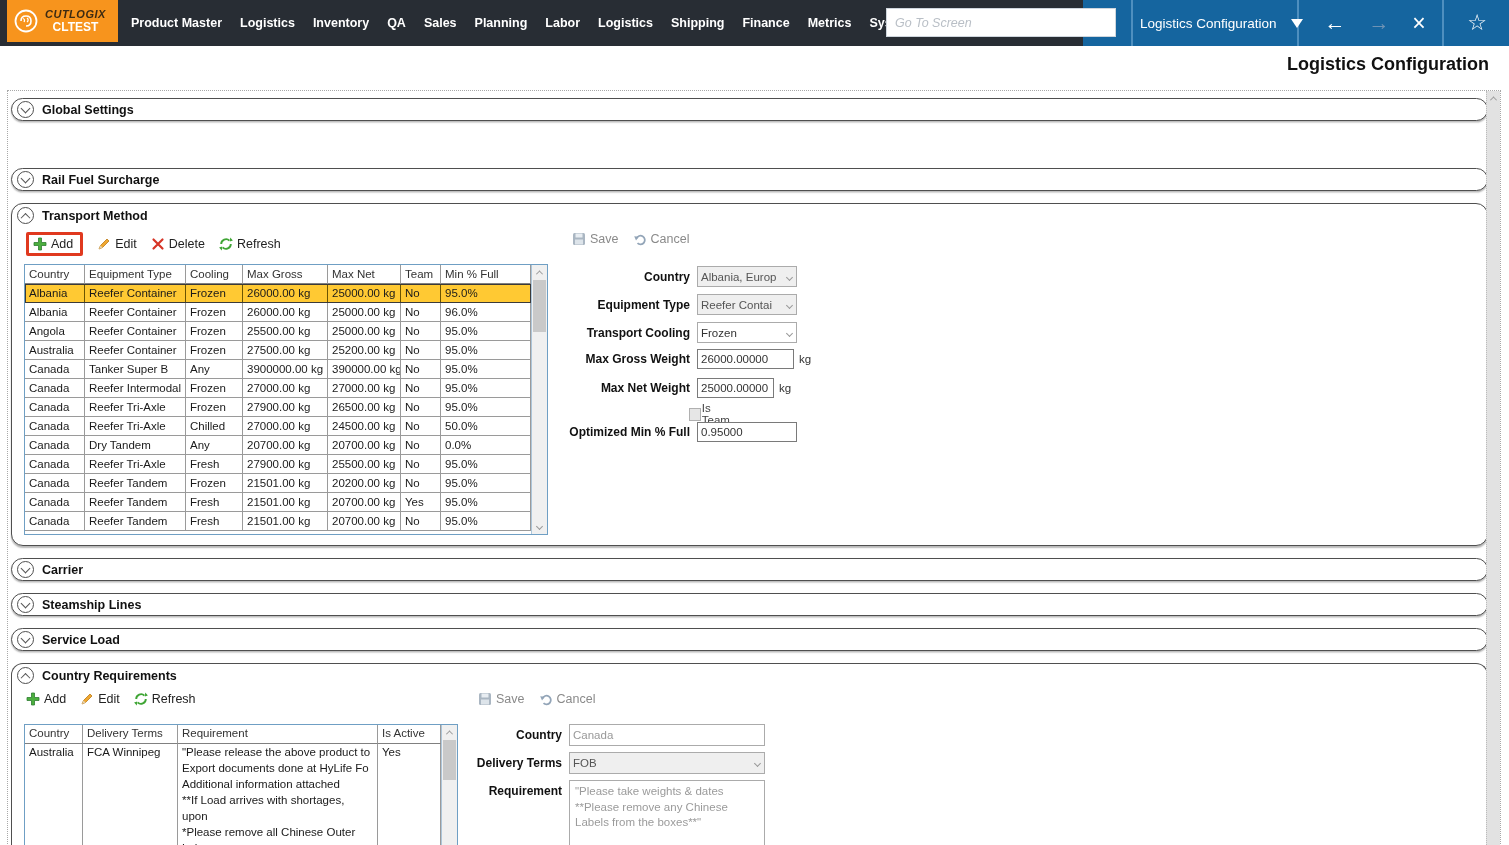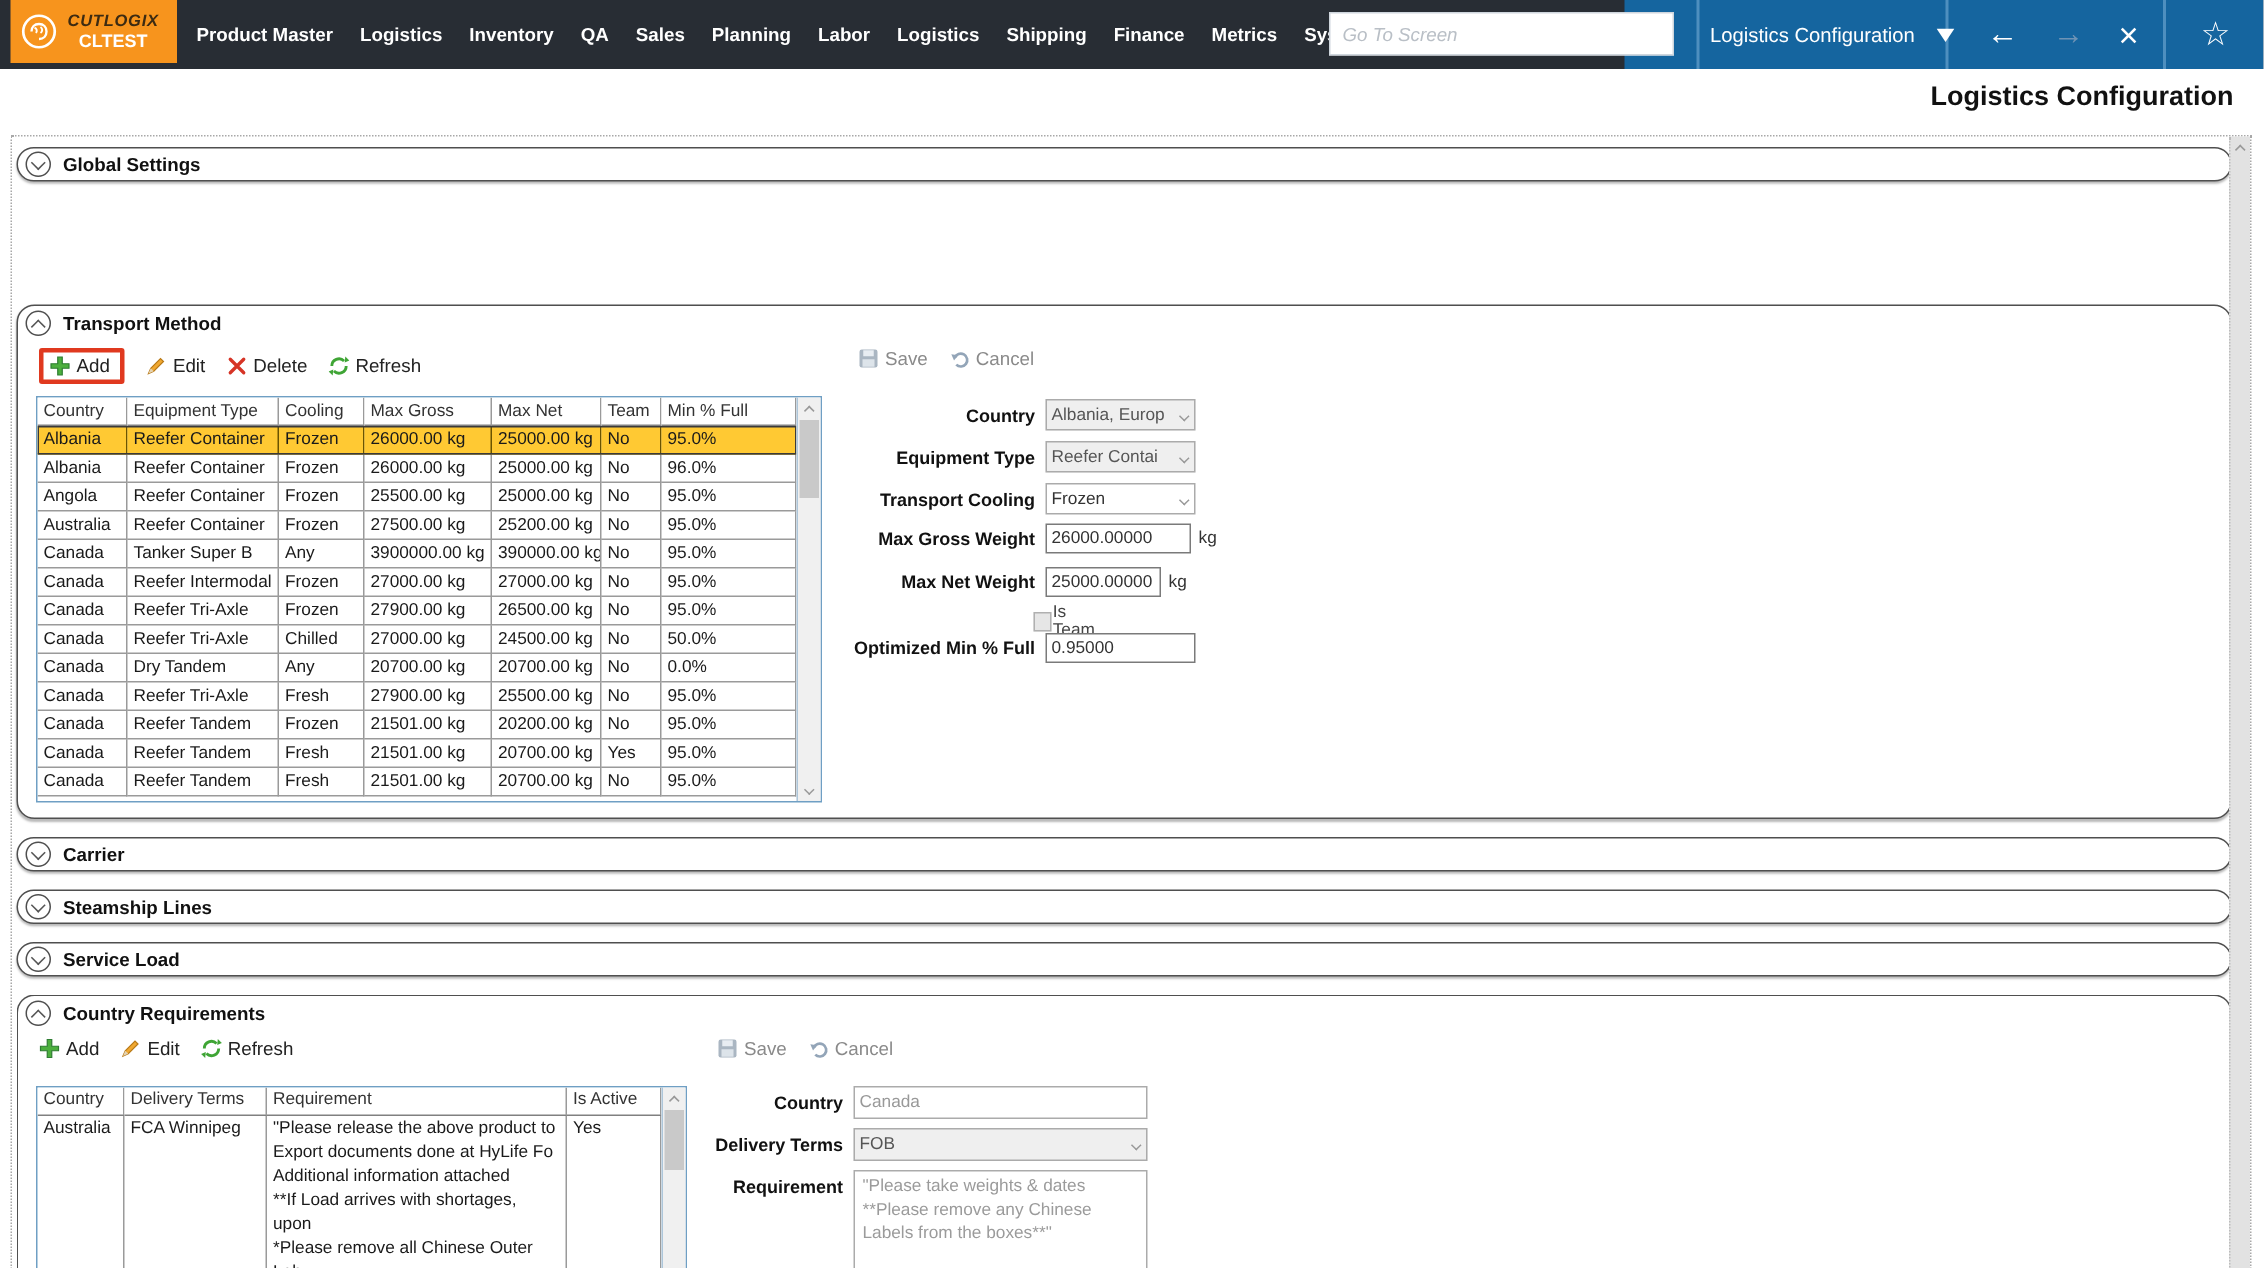--- a/index.html
+++ b/index.html
@@ -161,20 +161,26 @@
 <div class="page-title">Logistics Configuration</div>
 
 <div class="container">
 
   <div class="pill" style="top:7px">
     <span class="sec-chev">
         <span class="chev down"></span>
       </span>
     <span class="sec-label">Global Settings</span>
   </div>
+  <div class="pill" style="top:77px">
+    <span class="sec-chev">
+        <span class="chev down"></span>
+      </span>
+    <span class="sec-label">Rail Fuel Surcharge</span>
+  </div>
 
   <div class="panel" style="top:112px;height:343px">
     <div class="panel-head">
       <span class="sec-chev">
           <span class="chev up"></span>
         </span>
       <span class="sec-label">Transport Method</span>
     </div>
 
     <div class="toolbar" style="left:14px;top:28px">

